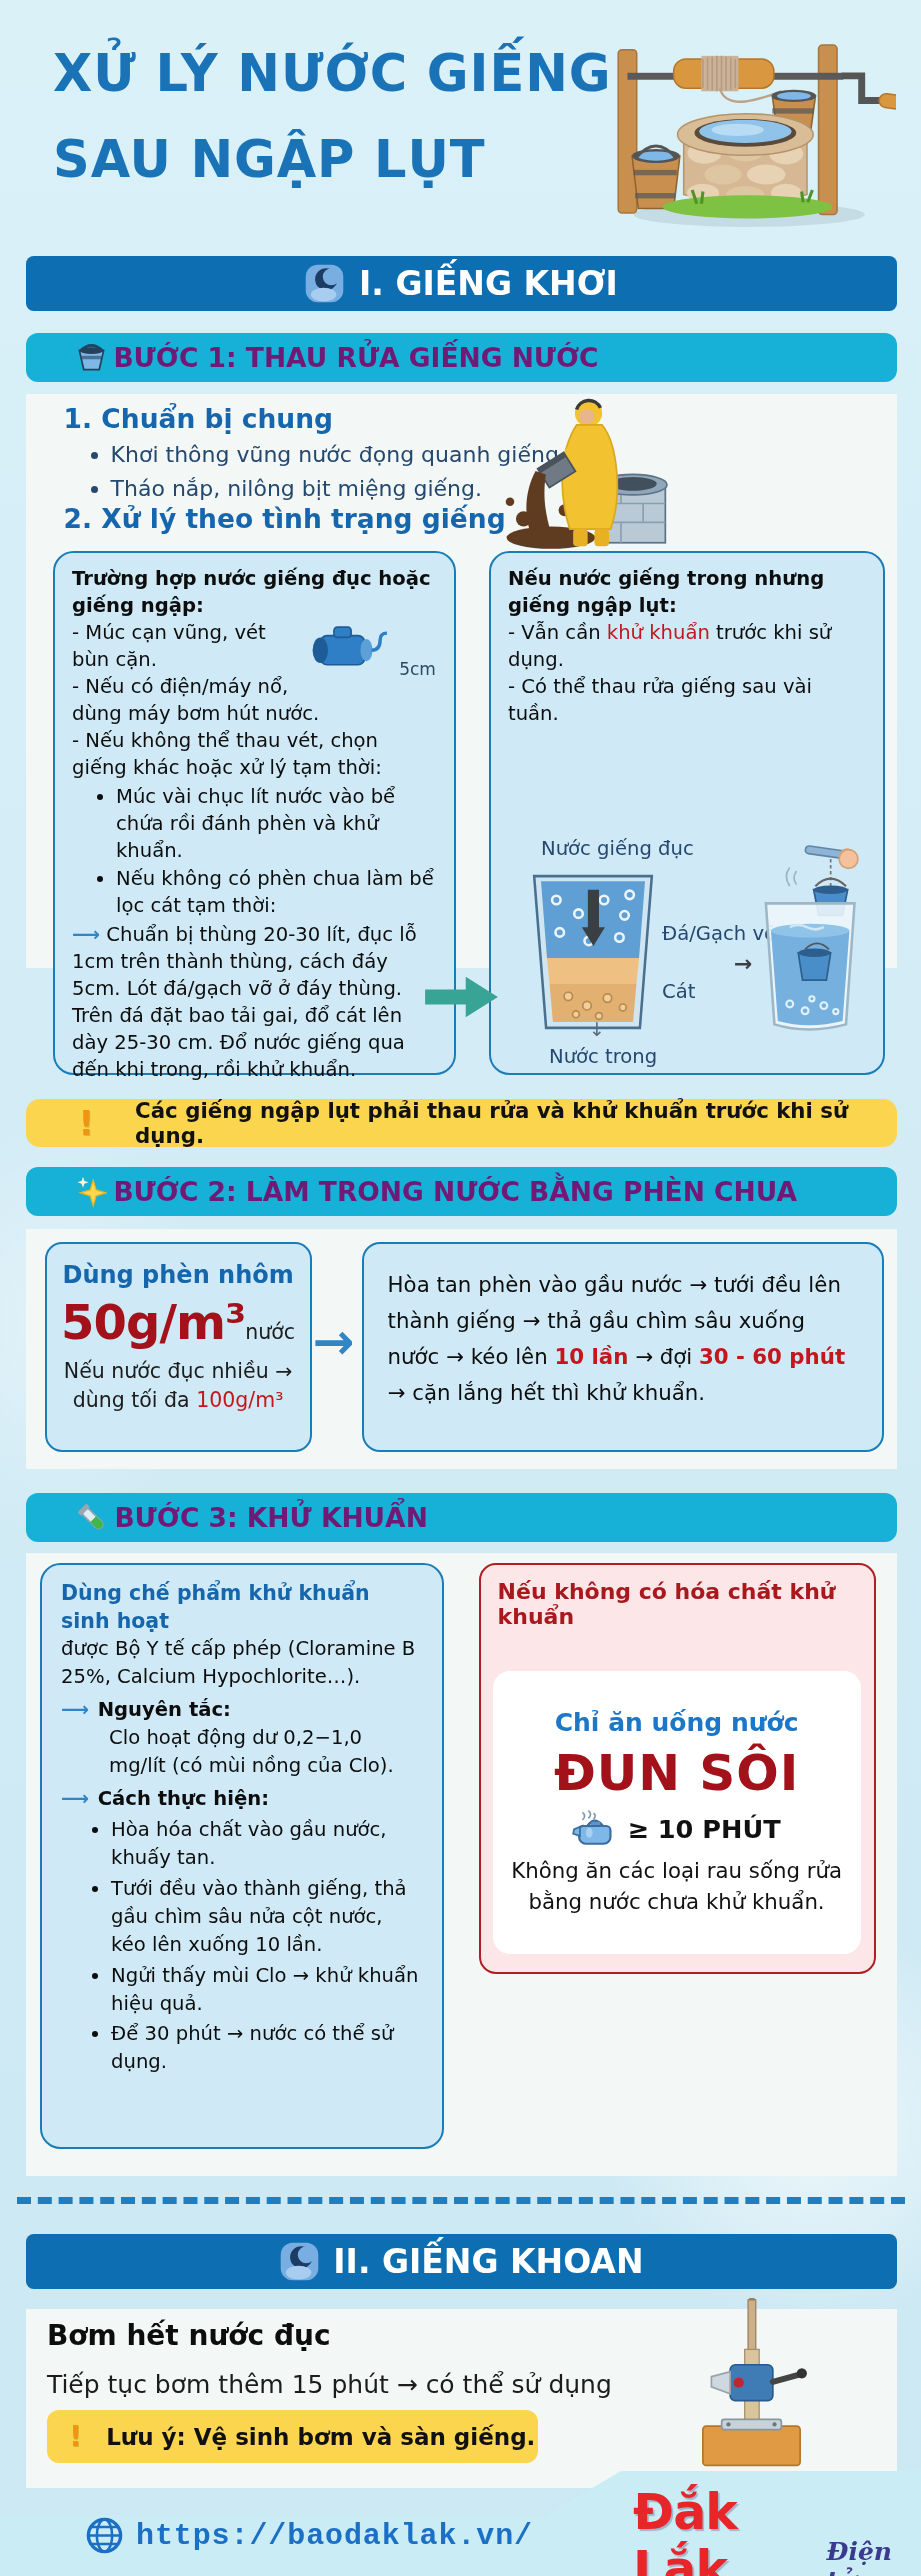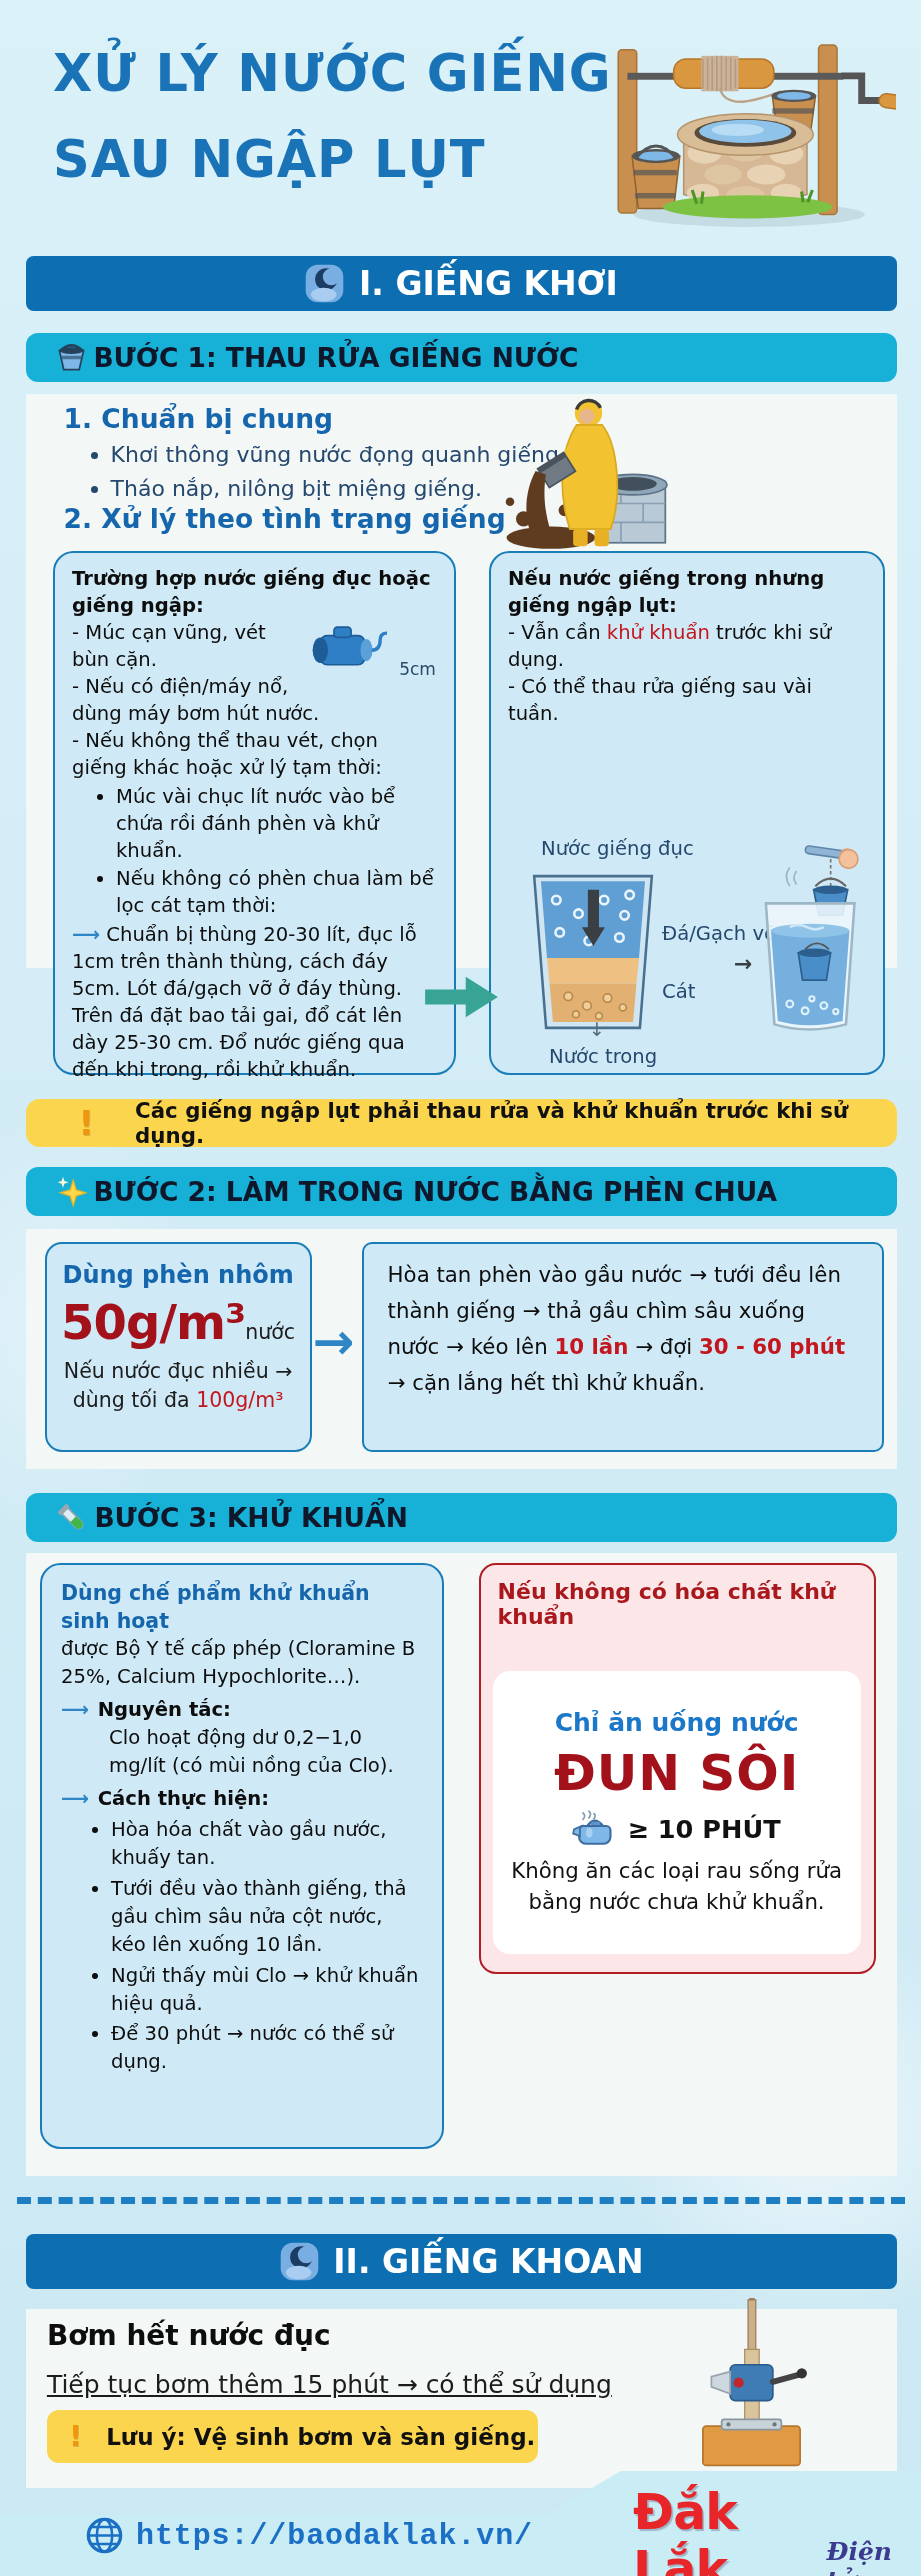--- a/index.html
+++ b/index.html
@@ -13,21 +13,21 @@
   
   .title-line{position:absolute;left:53px;font-size:51px;font-weight:bold;color:#1a73b6;letter-spacing:0.9px;}
   .title-line.l1{top:44px;}
   .title-line.l2{top:130px;}
   .well-art{position:absolute;left:587px;top:5.1px;}
 
   
   .bar-section{position:absolute;left:25.6px;width:871px;height:55px;background:#0d6fb1;border-radius:7.7px;
     display:flex;align-items:center;justify-content:center;gap:13.7px;color:#fff;font-weight:bold;font-size:33px;}
   .bar-step{position:absolute;left:25.6px;width:871px;height:49px;background:#17b0d7;border-radius:12px;
-    display:flex;align-items:center;padding-left:30px;box-sizing:border-box;gap:6.8px;color:#0f172a;font-weight:bold;font-size:26.5px;}
+    display:flex;align-items:center;padding-left:50px;box-sizing:border-box;gap:6.8px;color:#701a75;font-weight:bold;font-size:26.5px;}
 
   .panel{position:absolute;left:25.6px;width:871px;background:#f3f7f6;}
 
   .bluebox{position:absolute;background:#cfeaf6;border:2.6px solid #1a7db8;border-radius:20.5px;box-sizing:border-box;}
   .redbox{position:absolute;background:#fce6e8;border:2.6px solid #b01e23;border-radius:17px;box-sizing:border-box;}
 
   
   .prep-title{position:absolute;left:38px;font-size:26.5px;font-weight:bold;color:#1566ad;}
   .prep-bullets{position:absolute;left:61px;top:48px;margin:0;padding-left:24px;font-size:22px;color:#25486e;}
   .prep-bullets li{margin-bottom:8.5px;}
@@ -57,21 +57,21 @@
   .warn-text{font-size:21.3px;font-weight:bold;color:#111;}
 
   
   .s2-left{left:19px;top:12.8px;width:267px;height:210px;text-align:center;padding:17px 8.5px;border-radius:17px;}
   .s2-left .t{font-size:24px;font-weight:bold;color:#1566ad;}
   .s2-dose{margin-top:5.1px;}
   .s2-dose .dose{font-size:48px;font-weight:bold;color:#a3121a;letter-spacing:-0.9px;}
   .s2-dose .unit{font-size:20.5px;color:#1c1c1c;}
   .s2-note{margin-top:6.8px;font-size:20.5px;line-height:29px;color:#1c1c1c;}
   .s2-arrow{position:absolute;left:287px;top:84px;font-size:50px;color:#2f86c6;font-weight:bold;}
-  .s2-right{left:336px;top:12.8px;width:522px;height:210px;border-radius:10px;padding:13px 24px;font-size:21.3px;line-height:36px;color:#0d0d0d;}
+  .s2-right{left:336px;top:12.8px;width:522px;height:210px;border-radius:18px;padding:23px 24px;font-size:21.3px;line-height:36px;color:#0d0d0d;}
 
   
   .s3-left{left:14.5px;top:10.2px;width:404px;height:586px;padding:13.7px 19px;font-size:19.6px;line-height:28px;color:#0d0d0d;}
   .s3-left p{margin:0;}
   .s3-title{font-size:20.5px;font-weight:bold;color:#1566ad;}
   .s3-label-row{display:flex;gap:8.5px;margin-top:5.1px;}
   .s3-label{font-weight:bold;}
   .s3-indent{padding-left:48px;}
   .s3-left ul{margin:3.4px 0 0 0;padding-left:50px;}
   .s3-left li{margin:2.6px 0;}
@@ -81,21 +81,21 @@
     display:flex;flex-direction:column;align-items:center;justify-content:center;gap:6.8px;text-align:center;padding:0 15.4px;box-sizing:border-box;}
   .boil-1{font-size:25px;font-weight:bold;color:#1b77c8;}
   .boil-big{font-size:50px;font-weight:bold;color:#a3121a;letter-spacing:0.9px;}
   .boil-row{display:flex;align-items:center;gap:12px;}
   .boil-dur{font-size:25.6px;font-weight:bold;color:#111;}
   .boil-note{font-size:21.3px;line-height:31px;color:#111;}
 
   
   .dash-div{position:absolute;left:17px;top:2197px;width:888px;border-top:7.7px dashed #1d7ec1;}
   .s2heading{position:absolute;left:21.3px;top:10.2px;font-size:28px;font-weight:bold;color:#0d0d0d;}
-  .s2line{position:absolute;left:21.3px;top:61px;font-size:25px;color:#1c1c1c;text-decoration:underline;}
+  .s2line{position:absolute;left:21.3px;top:61px;font-size:25px;color:#1c1c1c;}
   .s2note{position:absolute;left:21.3px;top:101px;width:491px;height:53px;background:#fbd54d;border-radius:12px;
     display:flex;align-items:center;gap:24px;padding-left:22px;box-sizing:border-box;}
   .s2note .warn-mark{font-size:29px;}
   .s2note .txt{font-size:23px;font-weight:bold;}
   .pump2-art{position:absolute;left:679px;top:2298px;}
 
   
   .footer{position:absolute;left:0;top:2471px;width:922px;height:105px;background:#c9ecf5;
     clip-path:polygon(0 44px,546px 44px,621px 0,922px 0,922px 105px,0 105px);}
   .site{position:absolute;left:85px;top:2516px;display:flex;align-items:center;gap:12px;}

